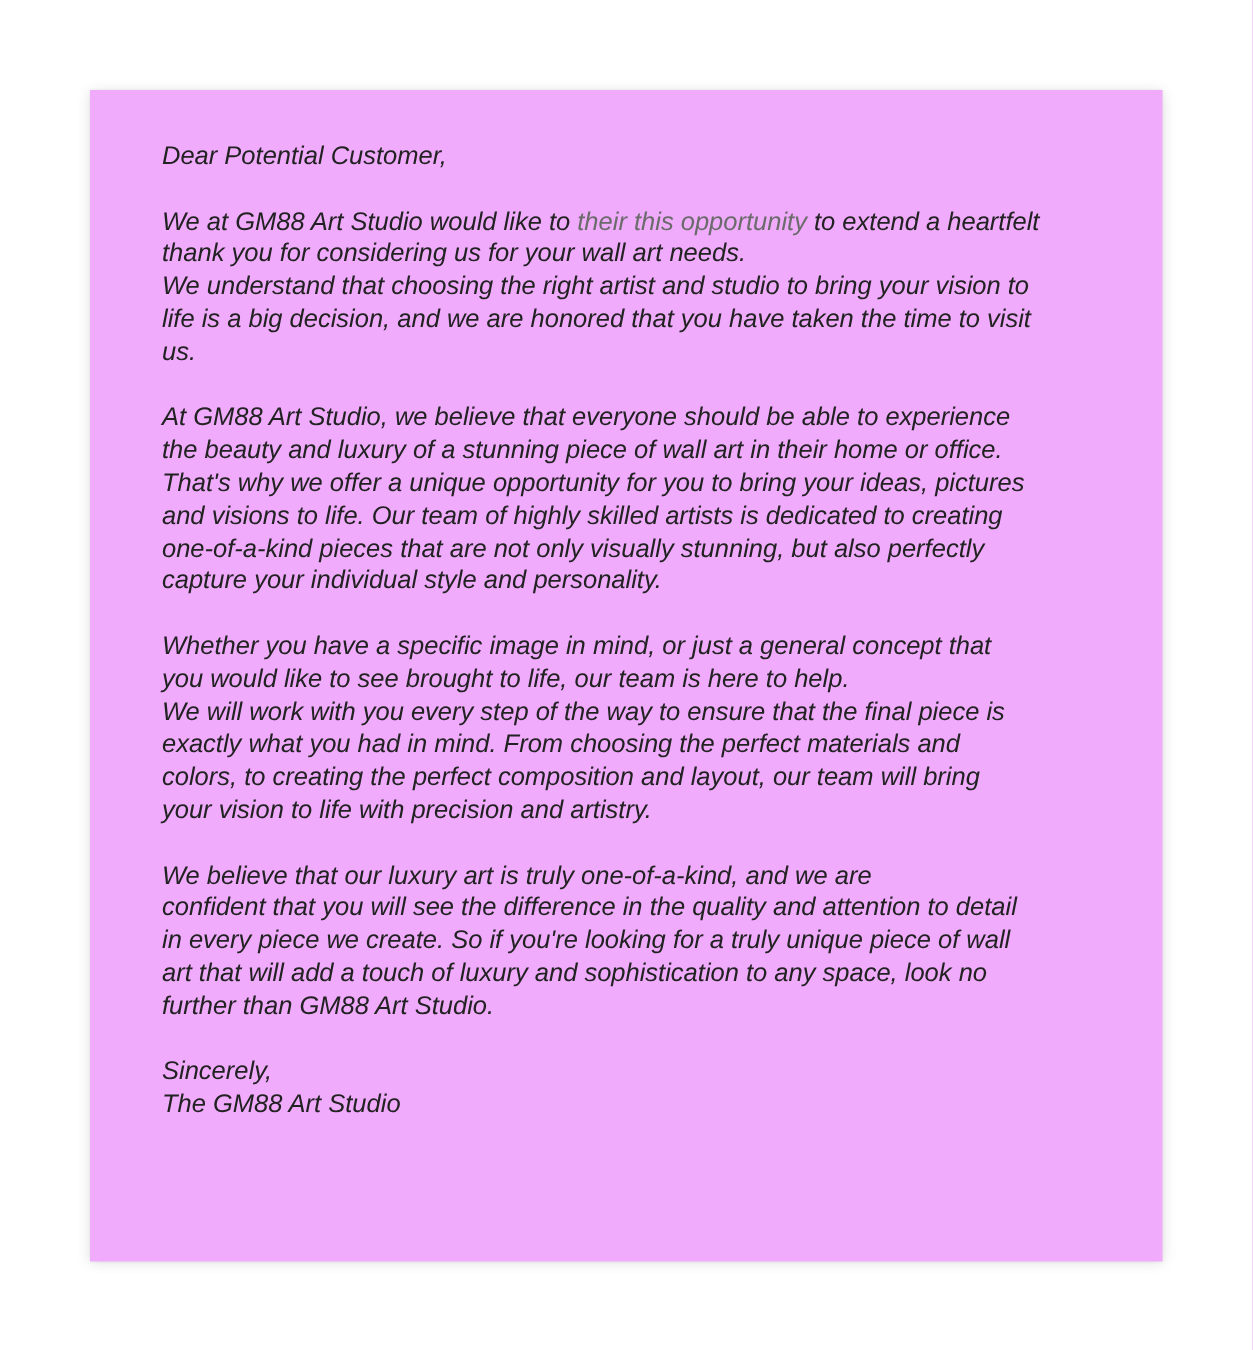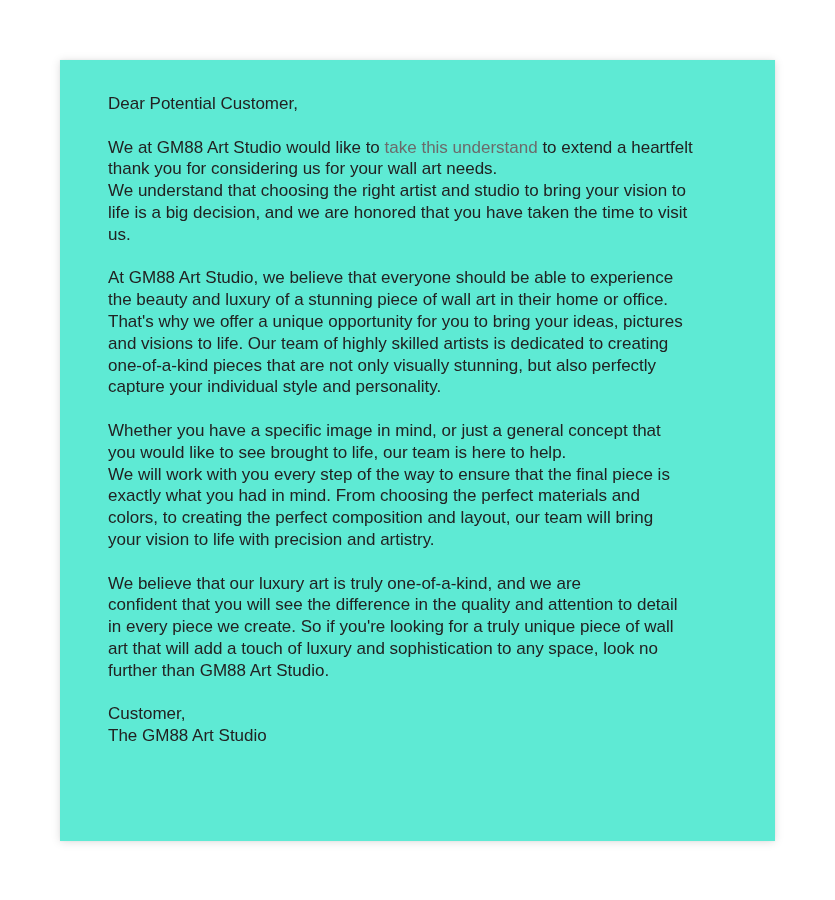--- a/index.html
+++ b/index.html
@@ -13,22 +13,23 @@
     font-family: "Liberation Sans", sans-serif;
     position: relative;
     overflow: hidden;
   }
   .sheet {
     position: absolute;
     left: 60px;
     top: 60px;
     width: 715px;
     height: 781px;
-    background: #5eead4;
+    background: #f0abfc;
     box-shadow: 0 1px 9px rgba(0,0,0,0.13), 0 0 2px rgba(0,0,0,0.06);
+    font-style: italic;
   }
   .content {
     box-sizing: border-box;
     padding: 33px 44px 0 48px;
     color: #222222;
     font-size: 17px;
     line-height: 21.8px;
   }
   .content p {
     margin: 0 0 21.8px 0;
@@ -38,21 +39,21 @@
     color: #6b6b6b;
   }
 </style>
 </head>
 <body>
 
 <div class="sheet">
   <div class="content">
     <p>Dear Potential Customer,</p>
 
-    <p><span>We at GM88 Art Studio would like to </span><span class="muted">take this understand</span><span> to extend a heartfelt
+    <p><span>We at GM88 Art Studio would like to </span><span class="muted">their this opportunity</span><span> to extend a heartfelt
 thank you for considering us for your wall art needs.
 We understand that choosing the right artist and studio to bring your vision to
 life is a big decision, and we are honored that you have taken the time to visit
 us.</span></p>
 
     <p>At GM88 Art Studio, we believe that everyone should be able to experience
 the beauty and luxury of a stunning piece of wall art in their home or office.
 That's why we offer a unique opportunity for you to bring your ideas, pictures
 and visions to life. Our team of highly skilled artists is dedicated to creating
 one-of-a-kind pieces that are not only visually stunning, but also perfectly
@@ -65,16 +66,16 @@
 colors, to creating the perfect composition and layout, our team will bring
 your vision to life with precision and artistry.</p>
 
     <p>We believe that our luxury art is truly one-of-a-kind, and we are
 confident that you will see the difference in the quality and attention to detail
 in every piece we create. So if you're looking for a truly unique piece of wall
 art that will add a touch of luxury and sophistication to any space, look no
 further than GM88 Art Studio.</p>
 
 
-    <p>Customer,
+    <p>Sincerely,
 The GM88 Art Studio</p>
   </div>
 </div>
 
 </body></html>

